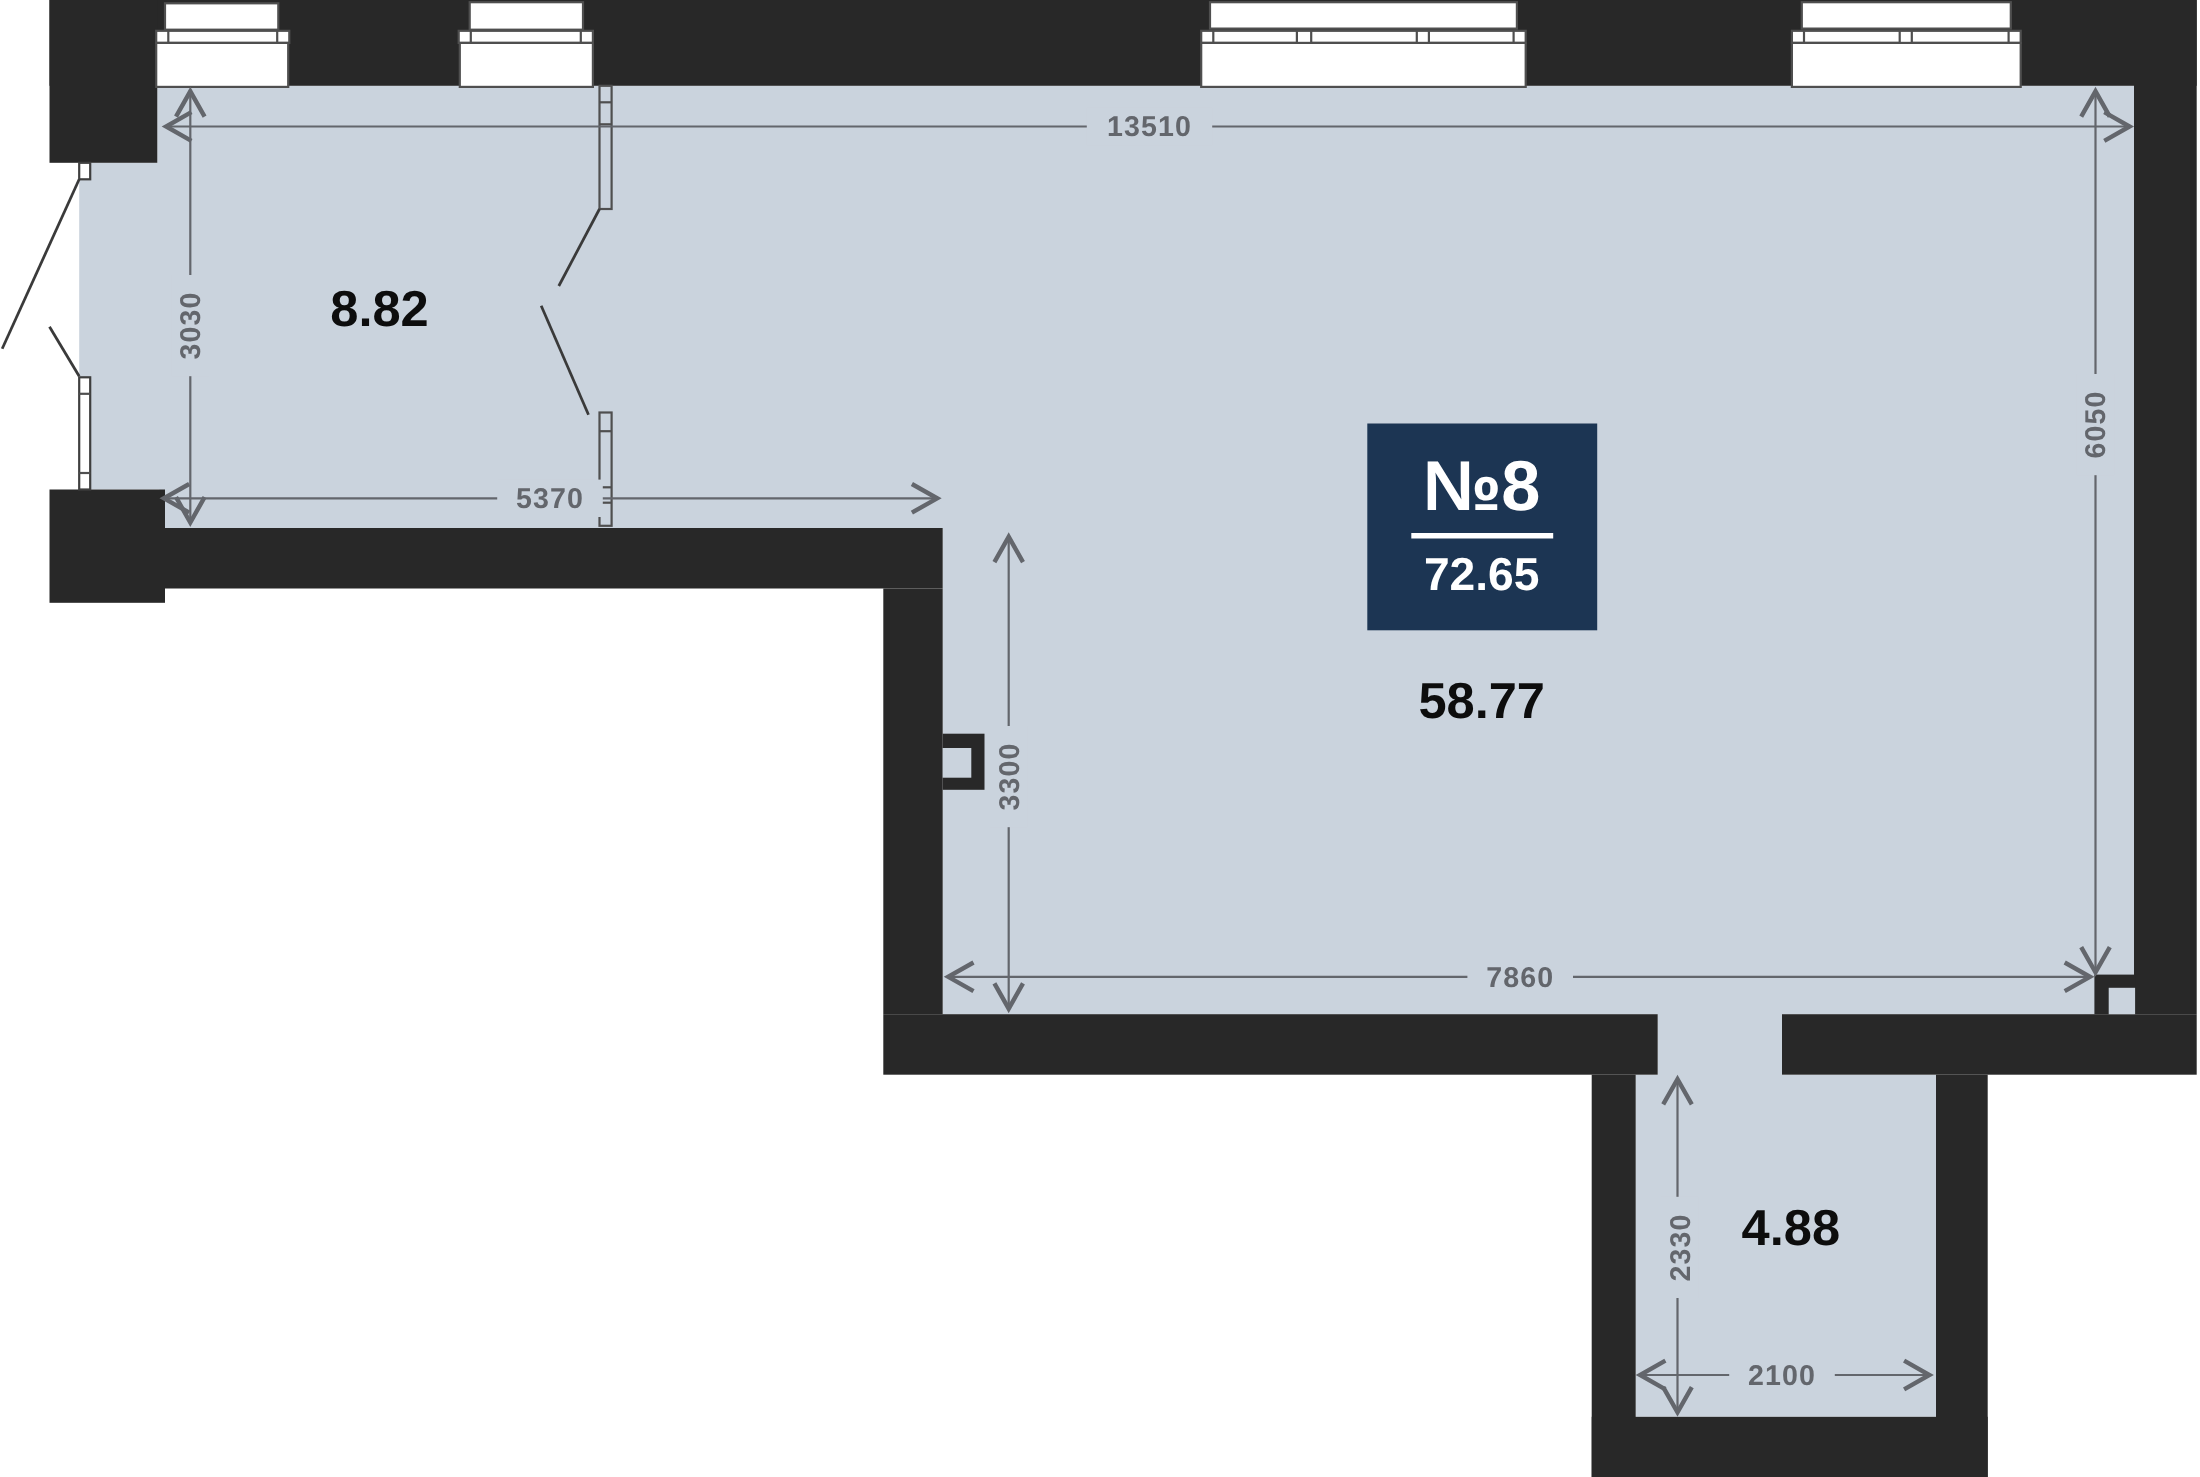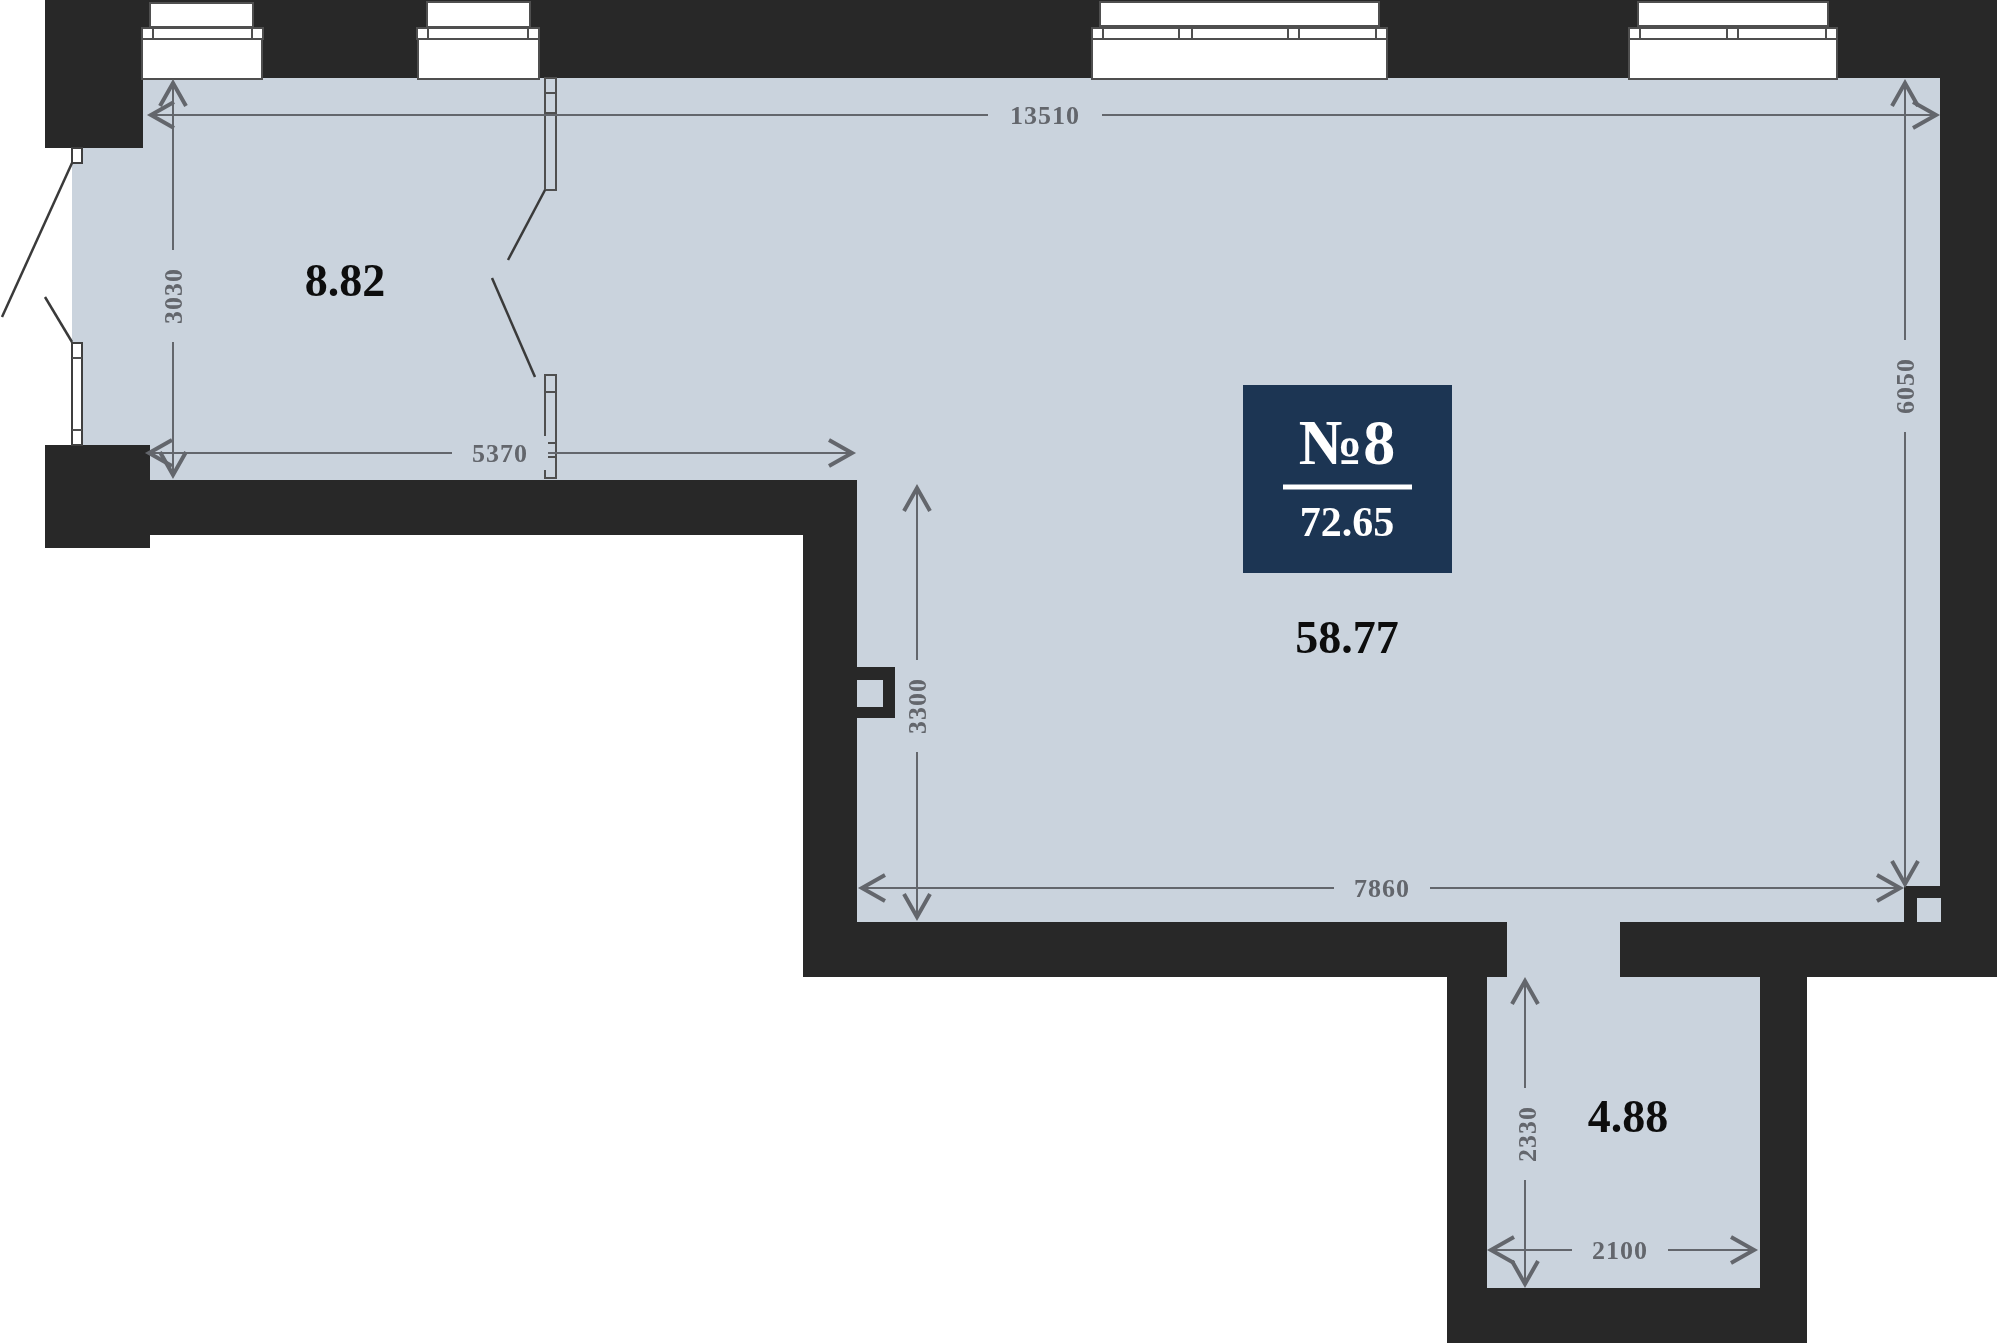--- a/index.html
+++ b/index.html
@@ -1,17 +1,17 @@
 <!DOCTYPE html>
 <html><head>
 <meta charset="utf-8">
 <style>
   html,body{margin:0;padding:0;background:#ffffff;}
   #stage{position:relative;width:2000px;height:1343px;background:#ffffff;overflow:hidden;
-         font-family:Liberation Serif, serif;}
+         font-family:Liberation Sans, sans-serif;}
   svg{display:block;}
   .dim-text{fill:#63666c;font-size:26px;font-weight:600;letter-spacing:1px;}
   .room-label{fill:#0d0d0d;font-size:46px;font-weight:600;}
   .badge-num{fill:#ffffff;font-size:64px;font-weight:700;}
   .badge-area{fill:#ffffff;font-size:42px;font-weight:700;}
   .dimline{stroke:#63666c;stroke-width:2;fill:none;}
   .win{fill:#ffffff;stroke:#4f4f4f;stroke-width:2;}
   .winline{stroke:#4f4f4f;stroke-width:2;}
   .doorleaf{fill:#ffffff;stroke:#3f3f3f;stroke-width:2;}
   .swing{stroke:#3a3a3a;stroke-width:2.5;fill:none;}

